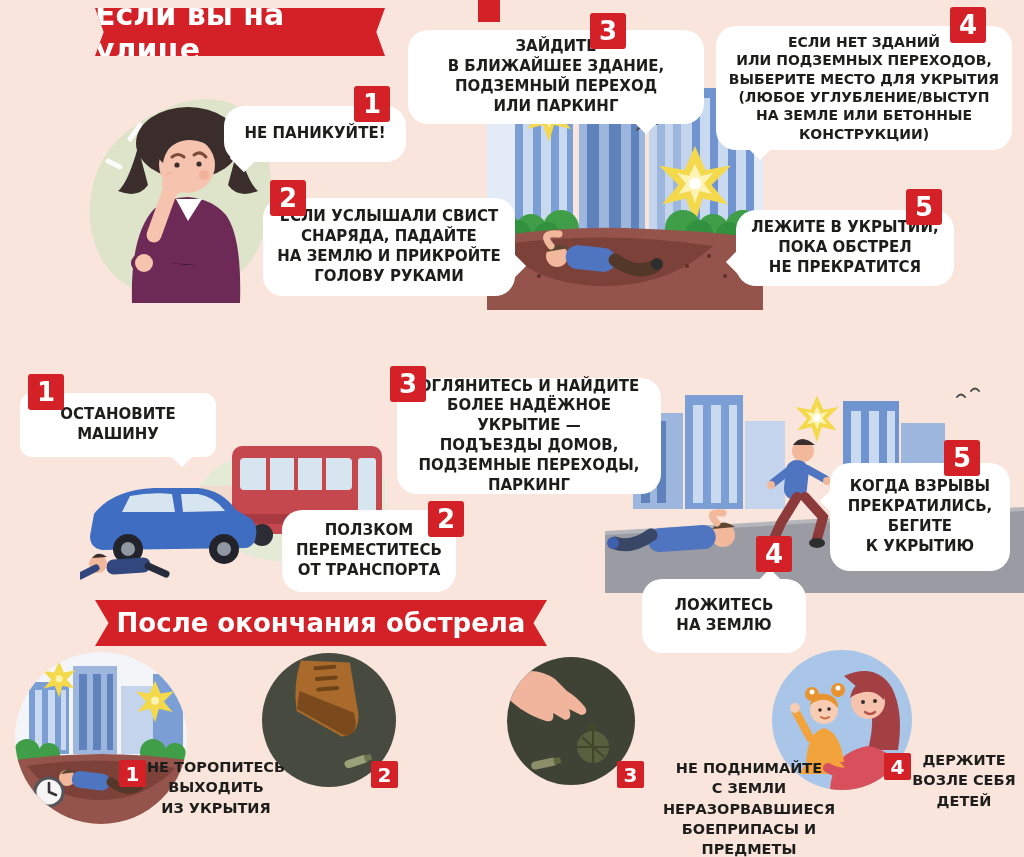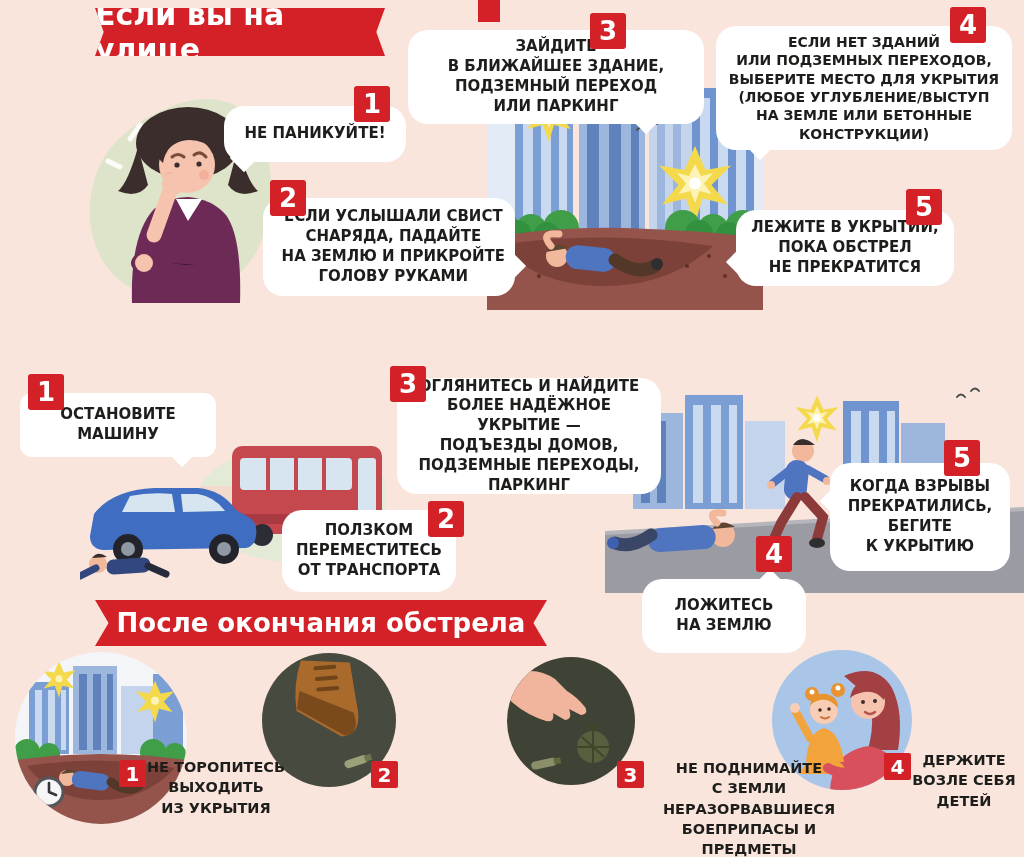--- a/index.html
+++ b/index.html
@@ -143,21 +143,21 @@
       </g>
     </svg>
   </div>
 
   <div class="bubble fs15" style="left:224px;top:106px;width:182px;height:56px;">
     <div class="tail" style="left:10px;bottom:-6px;"></div>
     <span class="txt">НЕ ПАНИКУЙТЕ!</span>
   </div>
   <div class="badge" style="left:354px;top:86px;">1</div>
 
-  <div class="bubble fs15" style="left:263px;top:198px;width:252px;height:98px;justify-content:flex-end;">
+  <div class="bubble fs15" style="left:263px;top:198px;width:252px;height:98px;">
     <div class="tail" style="right:-7px;bottom:20px;"></div>
     <span class="txt">ЕСЛИ УСЛЫШАЛИ СВИСТ
 СНАРЯДА, ПАДАЙТЕ
 НА ЗЕМЛЮ И ПРИКРОЙТЕ
 ГОЛОВУ РУКАМИ</span>
   </div>
   <div class="badge" style="left:270px;top:180px;">2</div>
 
   <div class="bubble fs15" style="left:408px;top:30px;width:296px;height:94px;">
     <div class="tail" style="right:48px;bottom:-6px;"></div>

